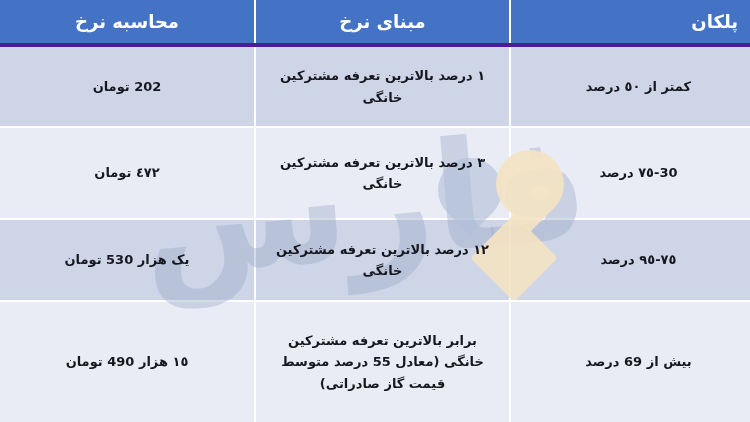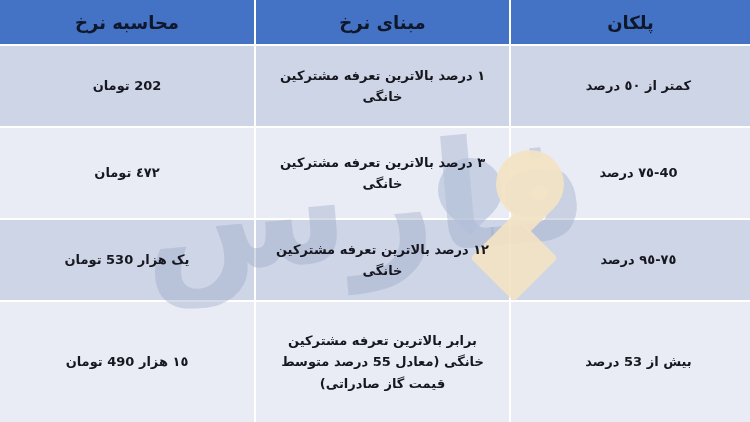--- a/index.html
+++ b/index.html
@@ -23,28 +23,28 @@
   col.c-calc  { width:255px; }
   th, td {
     border:2px solid #ffffff;
     text-align:center;
     vertical-align:middle;
     padding:2px 12px;
     position:relative;
   }
   thead th {
     background:#4472C4;
-    color:#0f172a;
+    color:#ffffff;
     font-size:18px;
     font-weight:bold;
     height:45px;
     border-top:none;
-    border-bottom:1px solid #4c1d95;
+    border-bottom:4px solid #4c1d95;
   }
-  thead th:first-child  { border-right:none; }
+  thead th:first-child  { border-right:none;text-align:right; }
   thead th:last-child   { border-left:none; }
   td:first-child { border-right:none;padding-left:28px; }
   td:last-child  { border-left:none; }
   tr.band-a td { background:#CDD5E7; }
   tr.band-b td { background:#EAECF5; }
   tr.r1 { height:82px; }
   tr.r2 { height:92px; }
   tr.r3 { height:82px; }
   tr.r4 { height:121px; }
   tr.r4 td { border-bottom:none; }
@@ -122,21 +122,21 @@
         </td>
         <td>
           <span class="cell-text">١ درصد بالاترین تعرفه مشترکین خانگی</span>
         </td>
         <td>
           <span class="cell-text">202 تومان</span>
         </td>
       </tr>
       <tr class="r2 band-b">
         <td>
-          <span class="cell-text">40-٧٥ درصد</span>
+          <span class="cell-text">30-٧٥ درصد</span>
         </td>
         <td>
           <span class="cell-text">٣ درصد بالاترین تعرفه مشترکین خانگی</span>
         </td>
         <td>
           <span class="cell-text">٤٧٢ تومان</span>
         </td>
       </tr>
       <tr class="r3 band-a">
         <td>
@@ -144,21 +144,21 @@
         </td>
         <td>
           <span class="cell-text">١٢ درصد بالاترین تعرفه مشترکین خانگی</span>
         </td>
         <td>
           <span class="cell-text">یک هزار 530 تومان</span>
         </td>
       </tr>
       <tr class="r4 band-b">
         <td>
-          <span class="cell-text">بیش از 53 درصد</span>
+          <span class="cell-text">بیش از 69 درصد</span>
         </td>
         <td>
           <span class="cell-text">برابر بالاترین تعرفه مشترکین خانگی (معادل 55 درصد متوسط قیمت گاز صادراتی)</span>
         </td>
         <td>
           <span class="cell-text">١٥ هزار 490 تومان</span>
         </td>
       </tr>
     </tbody>
   </table>

